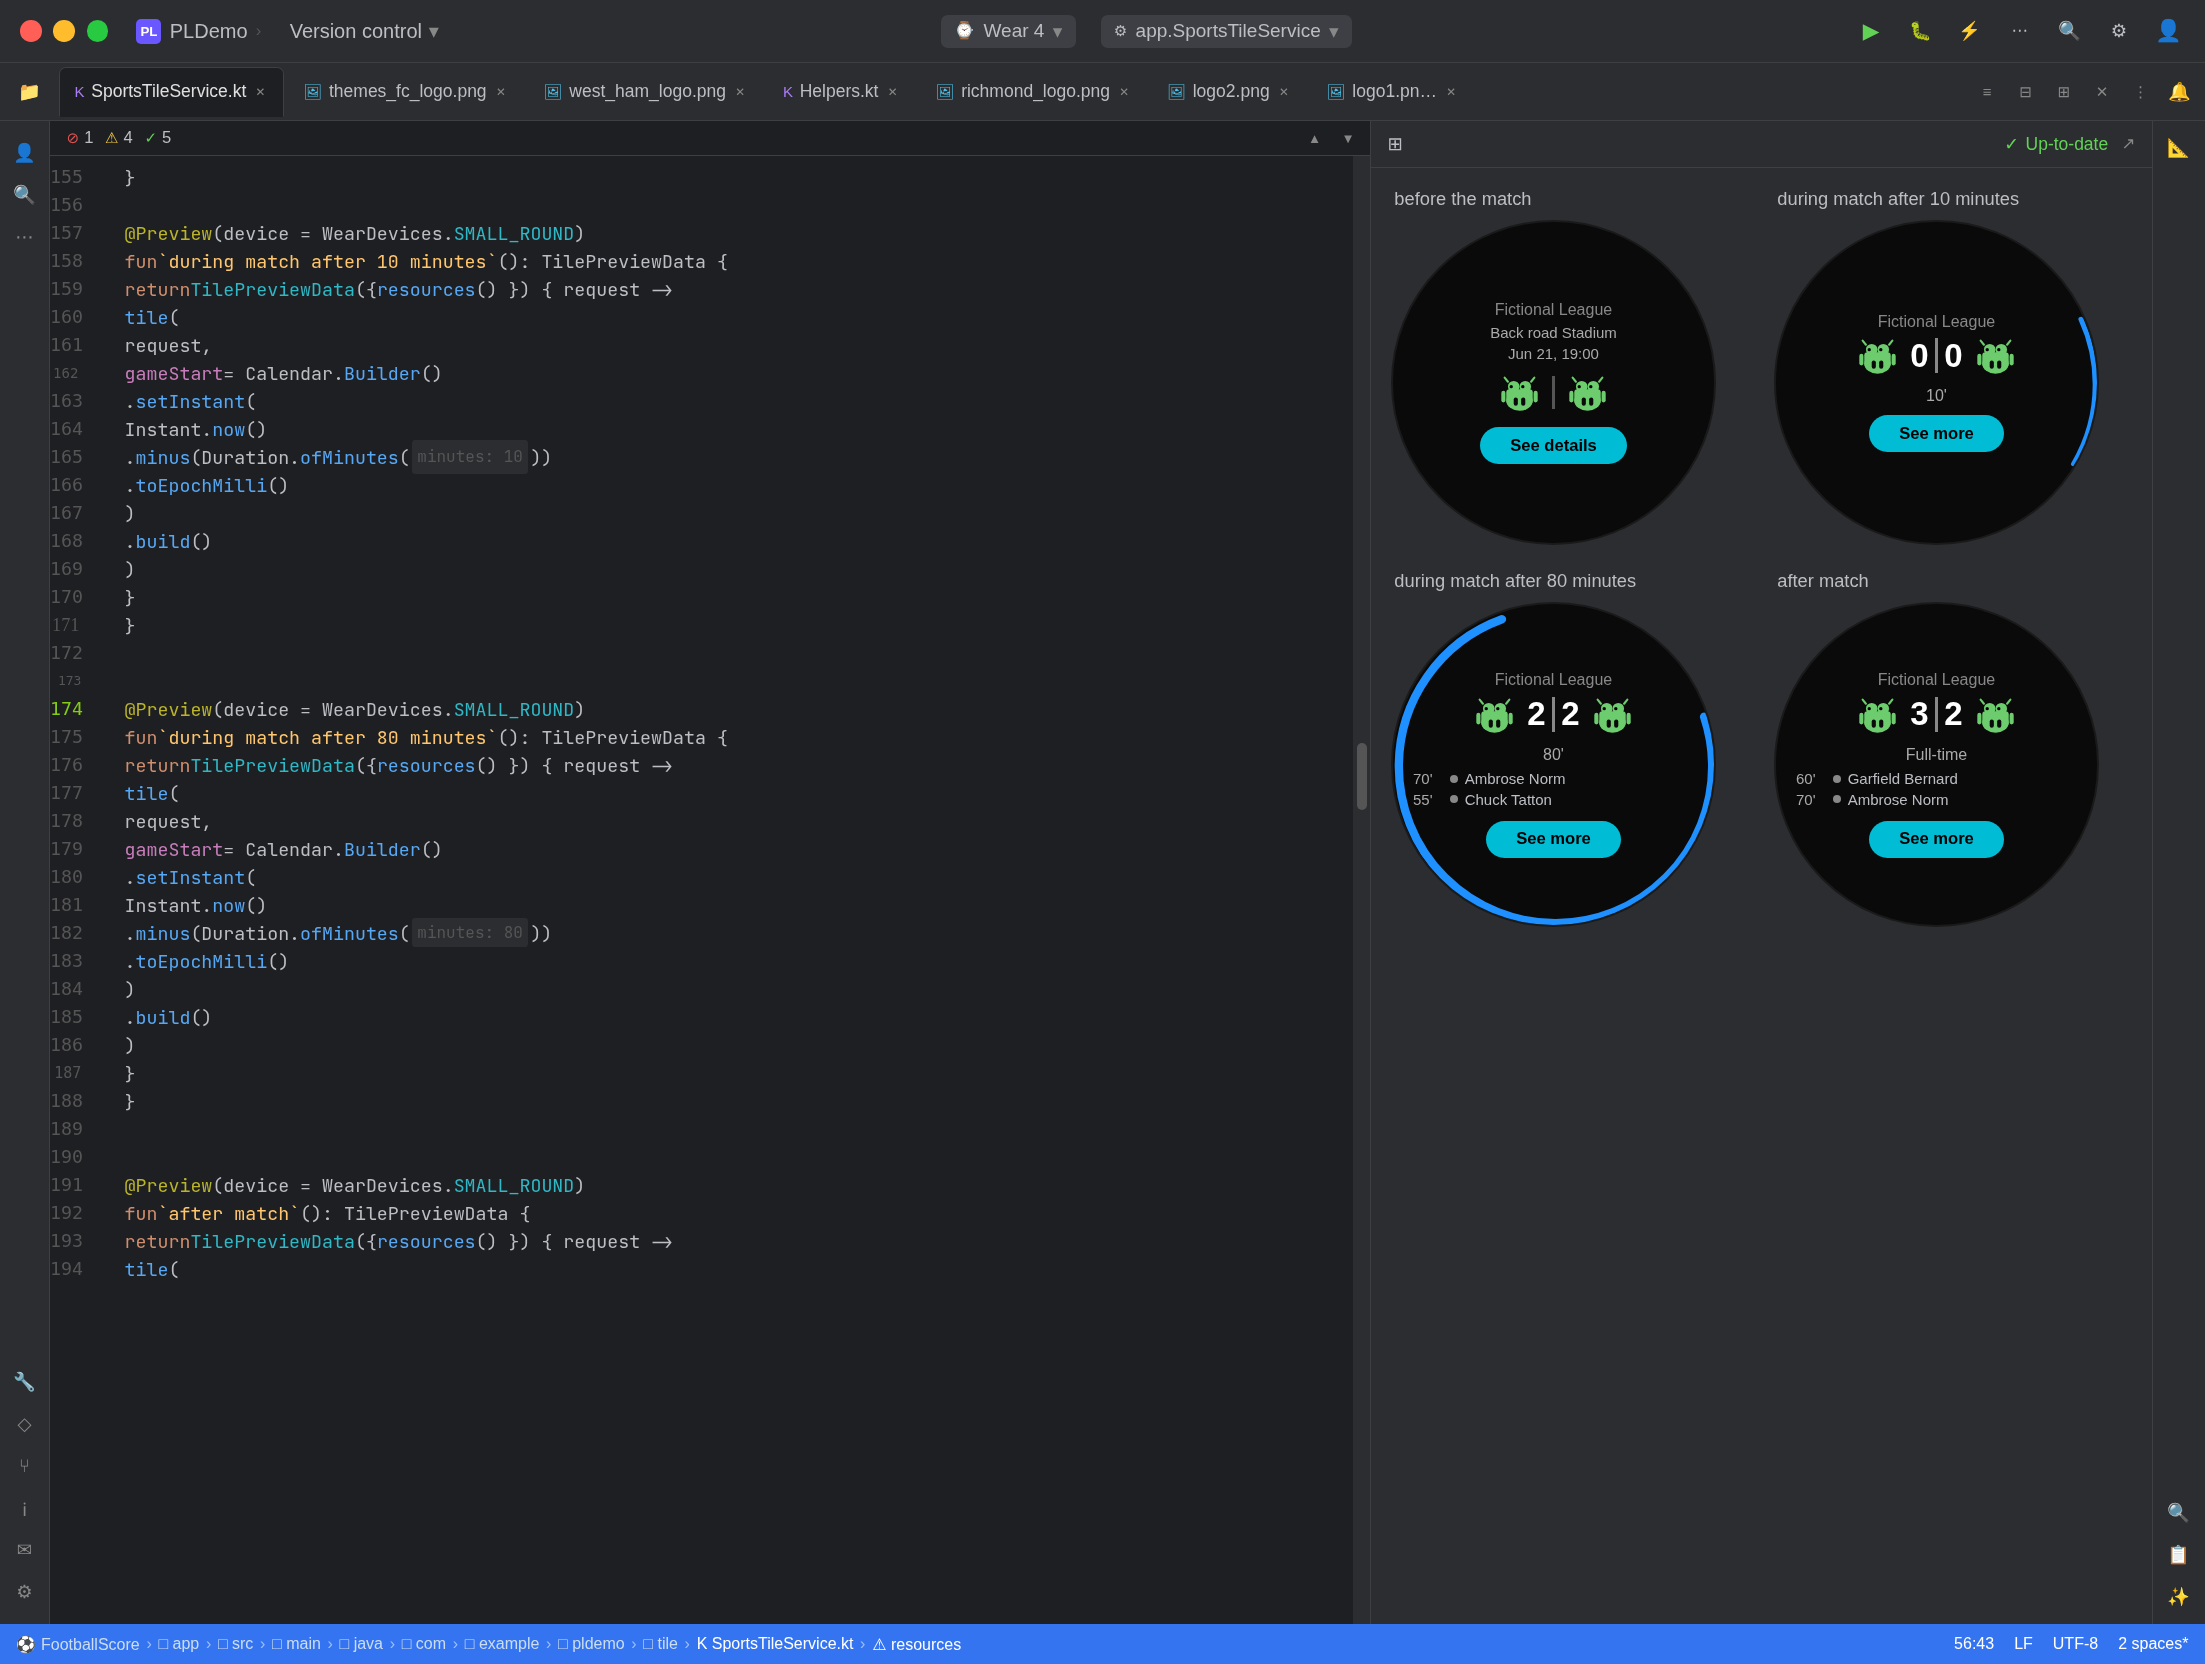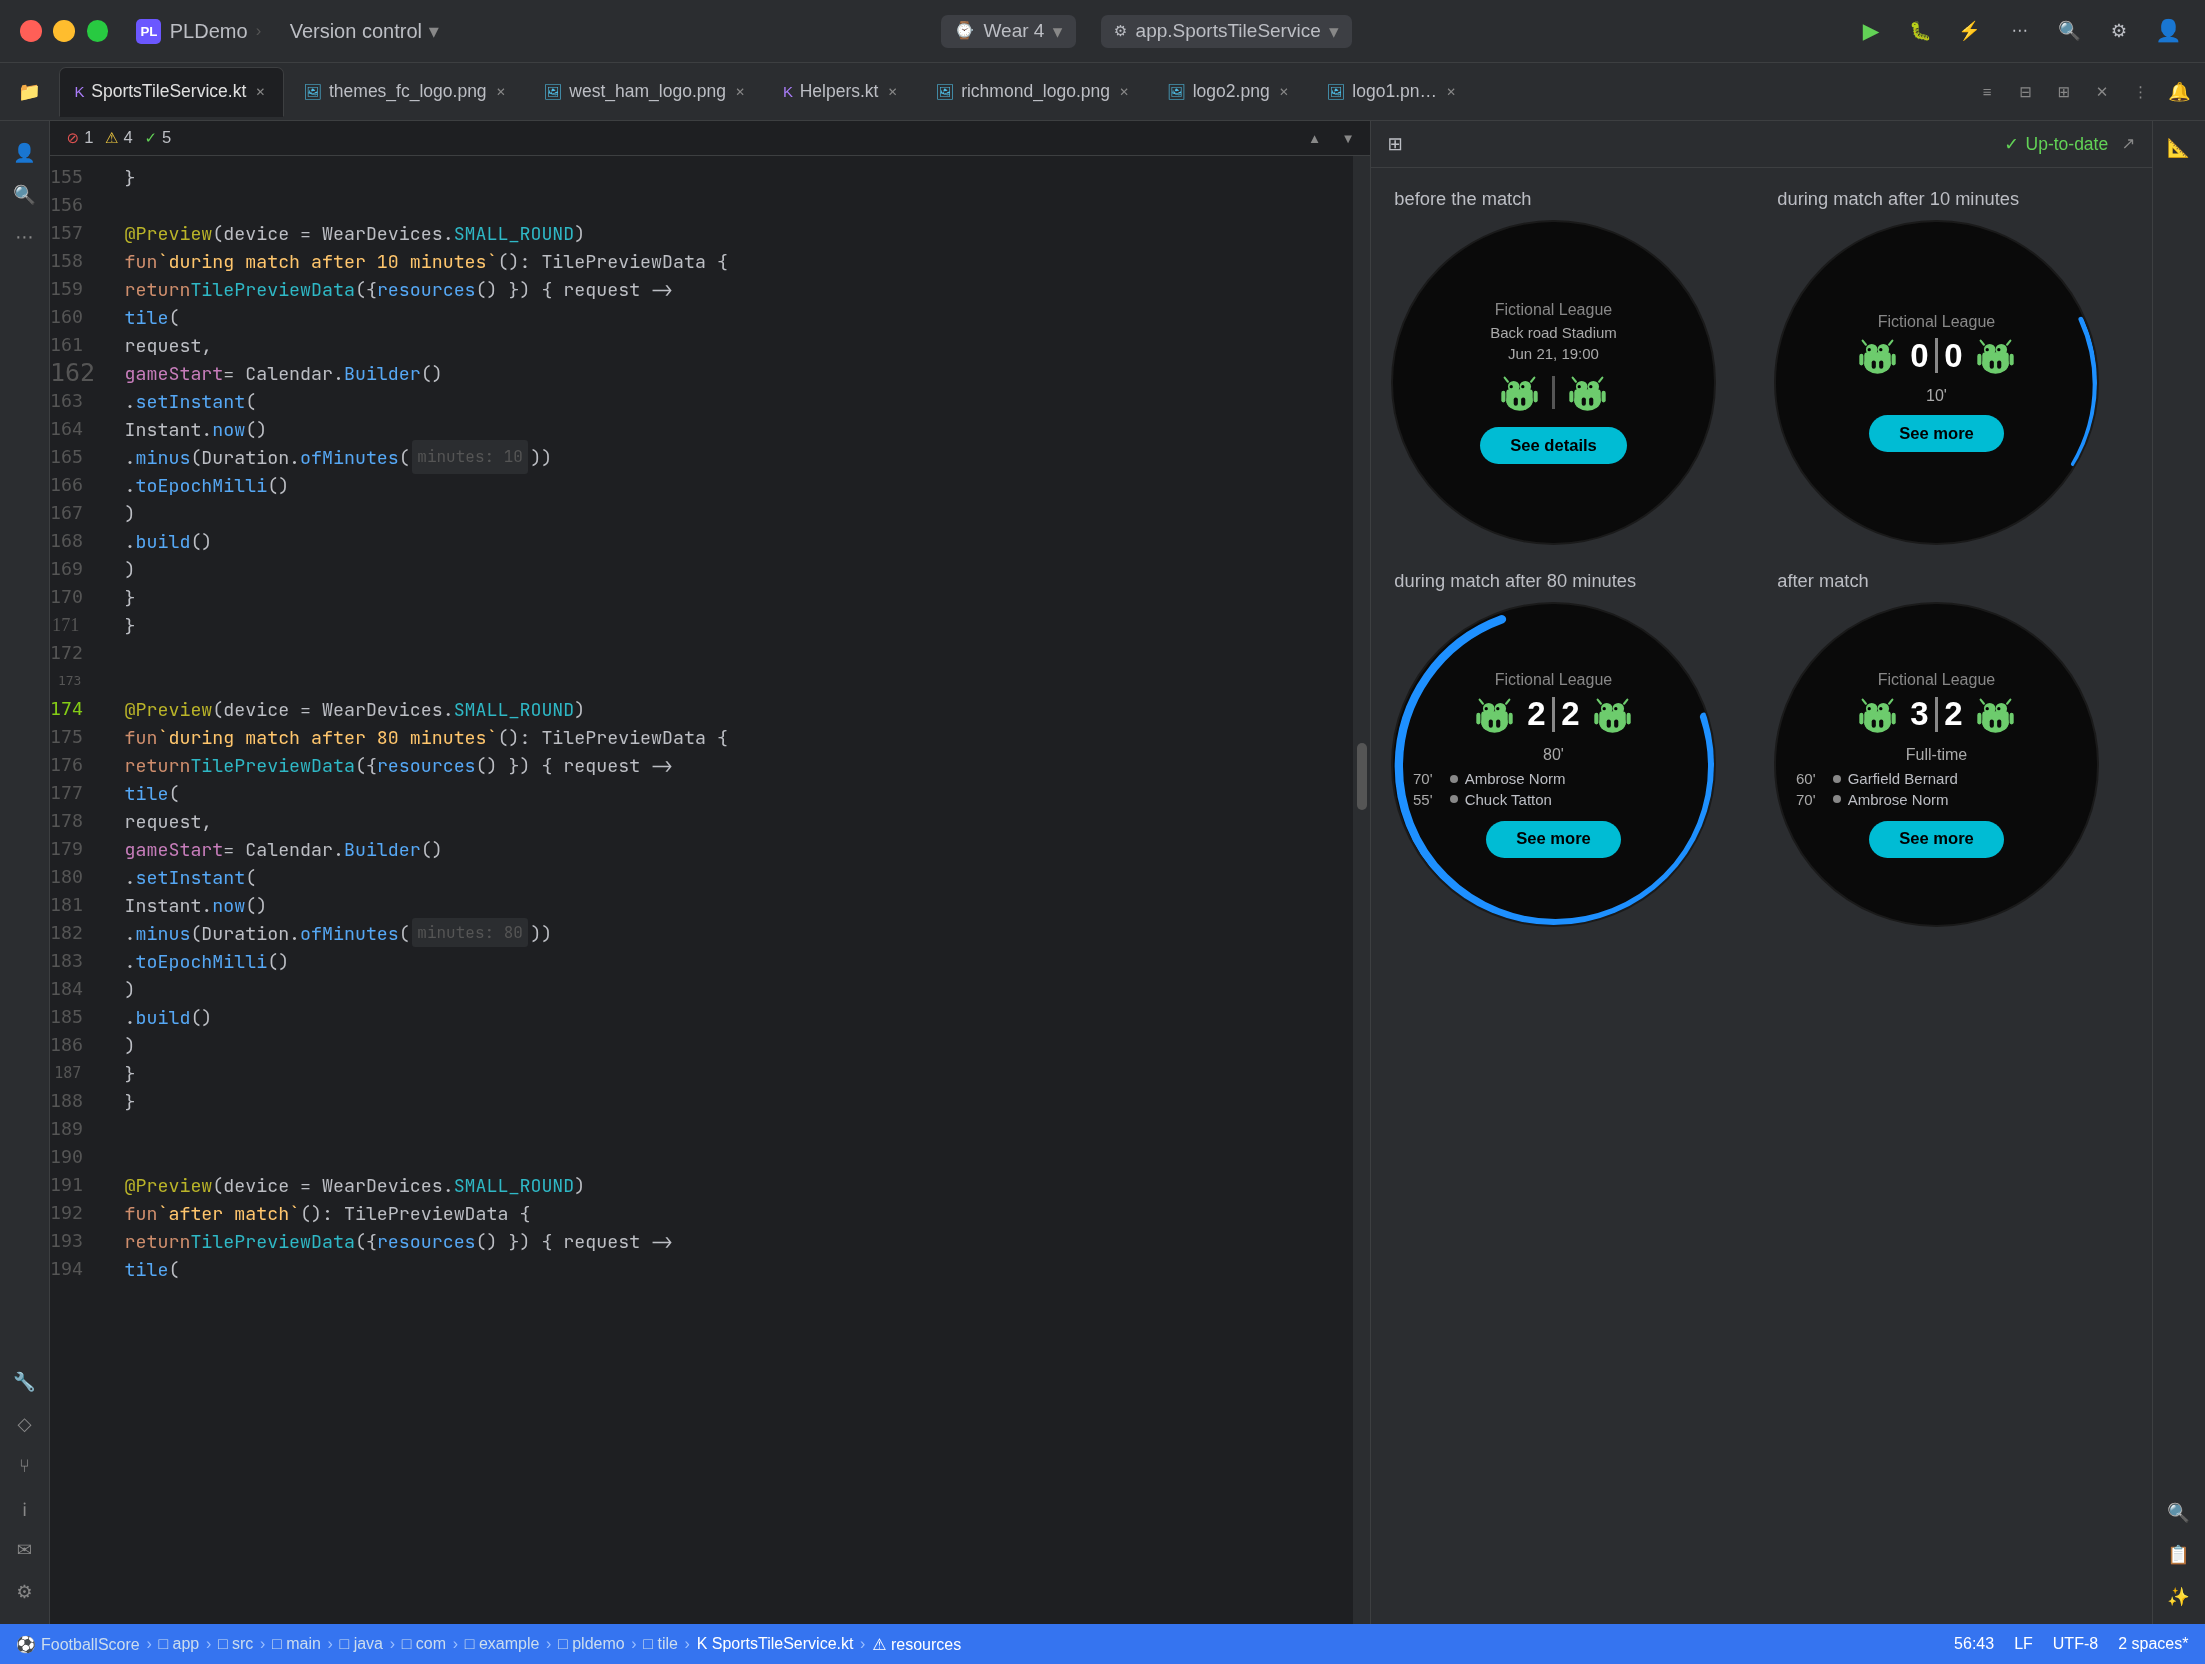--- a/index.html
+++ b/index.html
@@ -576,21 +576,21 @@
 
     <div class="code-scroll">
       <div class="line-numbers" id="line-numbers-container">
           <div style="height: 28px; line-height: 28px; padding-right: 13.3px; text-align: right; color: rgb(85, 85, 85); font-family: monospace; font-size: 18.3px;">155</div>
           <div style="height: 28px; line-height: 28px; padding-right: 13.3px; text-align: right; color: rgb(85, 85, 85); font-family: monospace; font-size: 18.3px;">156</div>
           <div style="height: 28px; line-height: 28px; padding-right: 13.3px; text-align: right; color: rgb(85, 85, 85); font-family: monospace; font-size: 18.3px;">157</div>
           <div style="height: 28px; line-height: 28px; padding-right: 13.3px; text-align: right; color: rgb(85, 85, 85); font-family: monospace; font-size: 18.3px;">158</div>
           <div style="height: 28px; line-height: 28px; padding-right: 13.3px; text-align: left; color: rgb(85, 85, 85); font-family: monospace; font-size: 18.3px;">159</div>
           <div style="height: 28px; line-height: 28px; padding-right: 13.3px; text-align: right; color: rgb(85, 85, 85); font-family: monospace; font-size: 18.3px;">160</div>
           <div style="height: 28px; line-height: 28px; padding-right: 13.3px; text-align: right; color: rgb(85, 85, 85); font-family: monospace; font-size: 18.3px;">161</div>
-          <div style="height: 28px; line-height: 28px; padding-right: 13.3px; text-align: center; color: rgb(85, 85, 85); font-family: monospace; font-size: 25px;">162</div>
+          <div style="height: 28px; line-height: 28px; padding-right: 13.3px; text-align: center; color: rgb(85, 85, 85); font-family: monospace; font-size: 14px;">162</div>
           <div style="height: 28px; line-height: 28px; padding-right: 13.3px; text-align: right; color: rgb(85, 85, 85); font-family: monospace; font-size: 18.3px;">163</div>
           <div style="height: 28px; line-height: 28px; padding-right: 13.3px; text-align: center; color: rgb(85, 85, 85); font-family: monospace; font-size: 18.3px;">164</div>
           <div style="height: 28px; line-height: 28px; padding-right: 13.3px; text-align: right; color: rgb(85, 85, 85); font-family: monospace; font-size: 18.3px;">165</div>
           <div style="height: 28px; line-height: 28px; padding-right: 13.3px; text-align: right; color: rgb(85, 85, 85); font-family: monospace; font-size: 18.3px;">166</div>
           <div style="height: 28px; line-height: 28px; padding-right: 13.3px; text-align: right; color: rgb(85, 85, 85); font-family: monospace; font-size: 18.3px;">167</div>
           <div style="height: 28px; line-height: 28px; padding-right: 13.3px; text-align: right; color: rgb(85, 85, 85); font-family: monospace; font-size: 18.3px;">168</div>
           <div style="height: 28px; line-height: 28px; padding-right: 13.3px; text-align: right; color: rgb(85, 85, 85); font-family: monospace; font-size: 18.3px;">169</div>
           <div style="height: 28px; line-height: 28px; padding-right: 13.3px; text-align: right; color: rgb(85, 85, 85); font-family: monospace; font-size: 18.3px;">170</div>
           <div style="height: 28px; line-height: 28px; padding-right: 13.3px; text-align: center; color: rgb(85, 85, 85); font-family: Liberation Serif, serif; font-size: 18.3px;">171</div>
           <div style="height: 28px; line-height: 28px; padding-right: 13.3px; text-align: right; color: rgb(85, 85, 85); font-family: monospace; font-size: 18.3px;">172</div>

